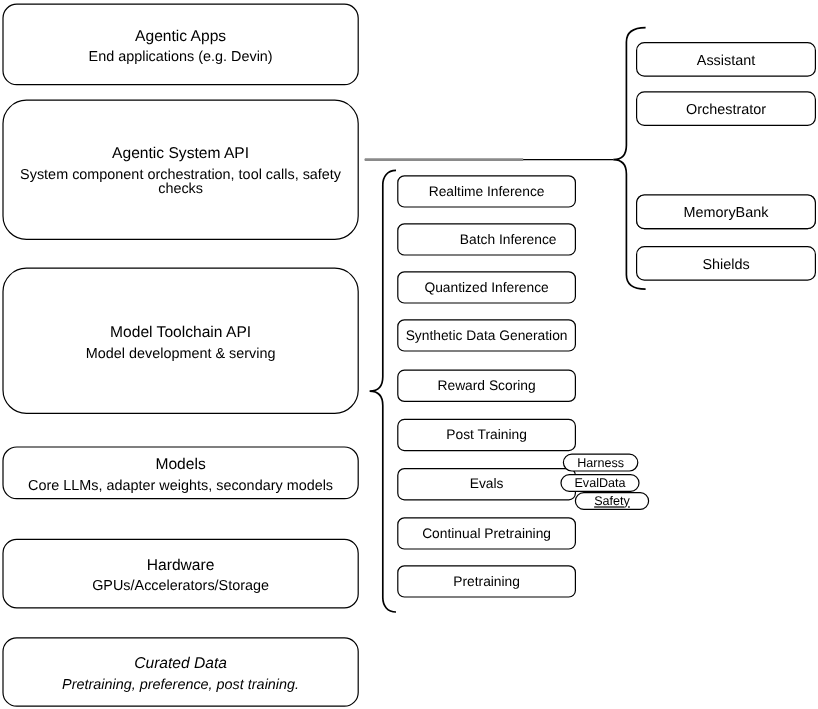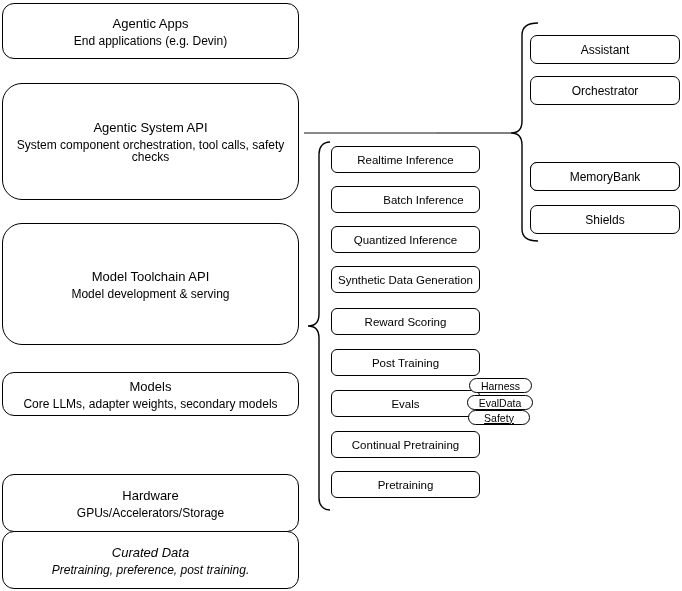--- a/index.html
+++ b/index.html
@@ -36,37 +36,37 @@
     background:#fff;
     border:1.5px solid #000;
     border-radius:8px;
     display:flex;align-items:center;justify-content:center;
     height:15px;
     font-size:10.5px;
     z-index:3;
     text-align:center;
   }
   
-  .lb0{top:3px;height:56px;}
+  .lb0{top:3px;height:68px;}
   .lb1{top:83px;height:117px;}
   .lb2{top:223px;height:122px;}
   .lb3{top:372px;height:44px;}
-  .lb4{top:449px;height:58px;margin-top:25px;}
+  .lb4{top:449px;height:58px;}
   .lb5{top:531px;height:58px;font-style:italic;}
 
   .mb0{top:146px;} .mb1{top:186px;padding-left:36px;} .mb2{top:226px;}
   .mb3{top:266px;} .mb4{top:308px;} .mb5{top:349px;}
   .mb6{top:390px;} .mb7{top:431px;} .mb8{top:471px;}
 
   .rb0{top:35px;} .rb1{top:76px;} .rb2{top:118px;margin-top:44px;}
   .rb3{top:162px;} .rb4{top:205px;}
 
   .pill0{top:378px;left:469px;width:63px;}
   .pill1{top:395px;left:467px;width:66px;}
-  .pill2{top:410px;left:468px;width:62px;text-decoration:underline;}
+  .pill2{top:410px;left:479px;width:62px;text-decoration:underline;}
 
   
   #links{
     position:absolute;left:0;top:0;width:682px;height:591px;
     z-index:1;pointer-events:none;
   }
 </style>
 </head>
 <body>
 

